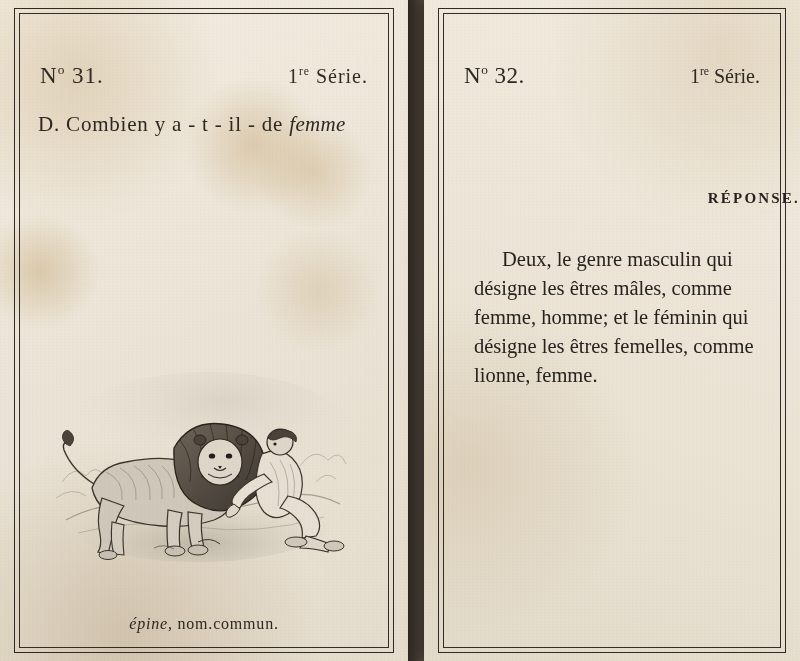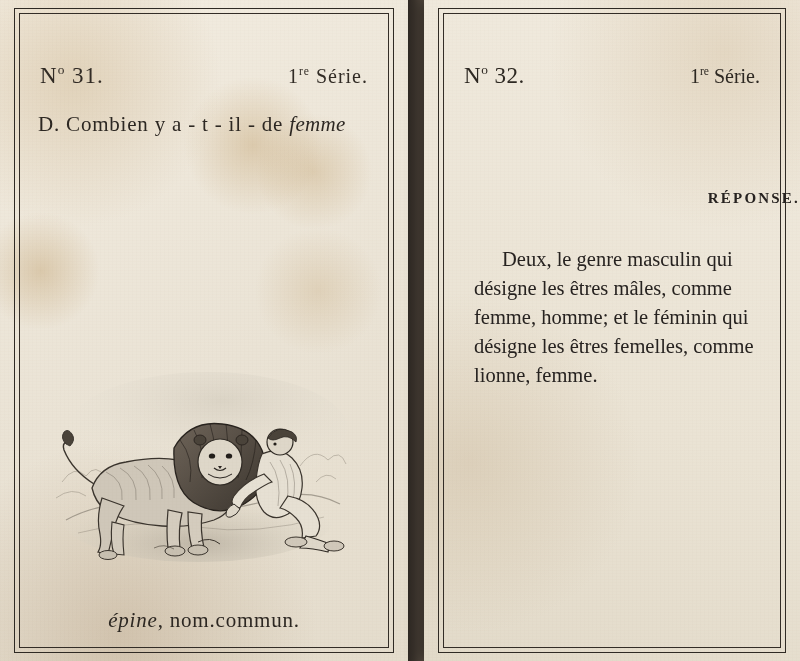--- a/index.html
+++ b/index.html
@@ -131,21 +131,21 @@
     width: 310px;
     height: 195px;
   }
   .caption {
     position: absolute;
     left: 0;
     right: 0;
     bottom: 28px;
     text-align: center;
     color: #2c2722;
-    font-size: 21px;
+    font-size: 16px;
     letter-spacing: 0.8px;
   }
   .caption .it { font-style: italic; }
 
   
   .answer-title {
     position: absolute;
     left: 0;
     right: 0;
     top: 190px;

